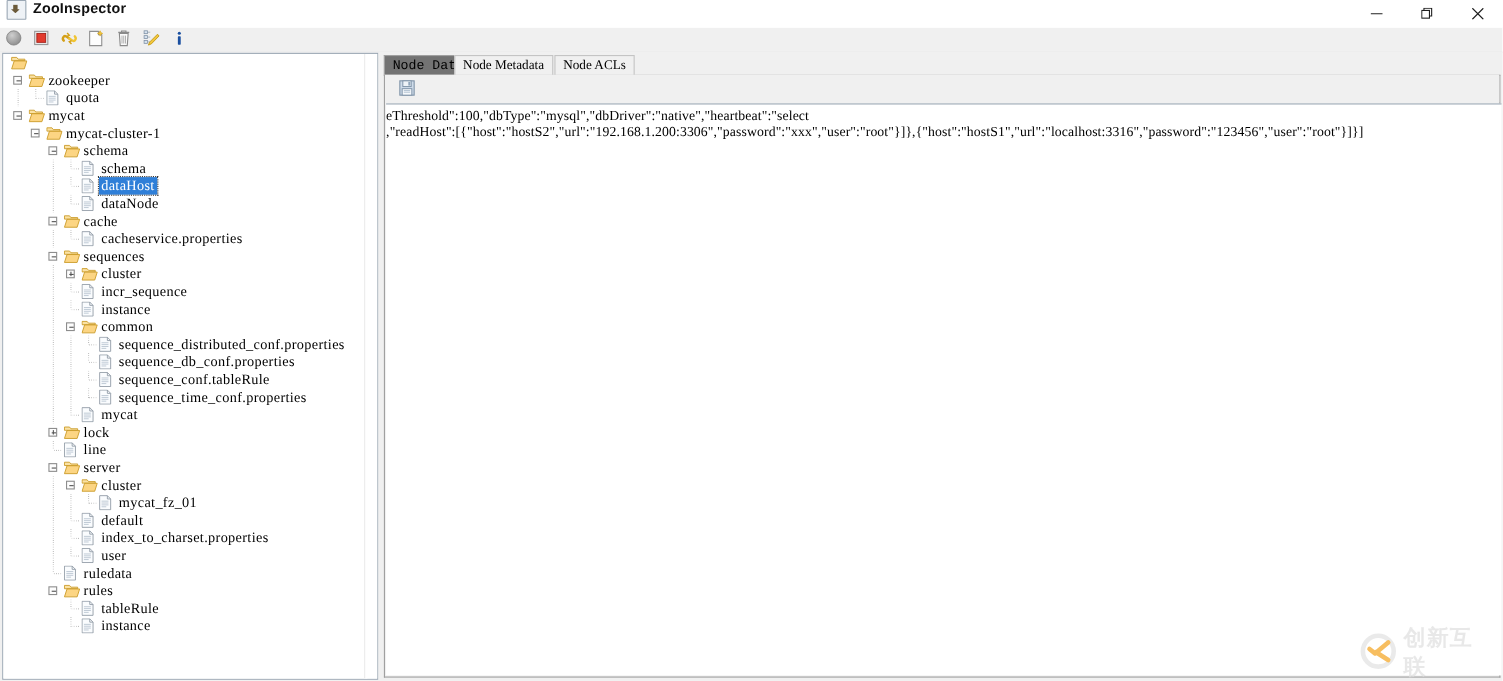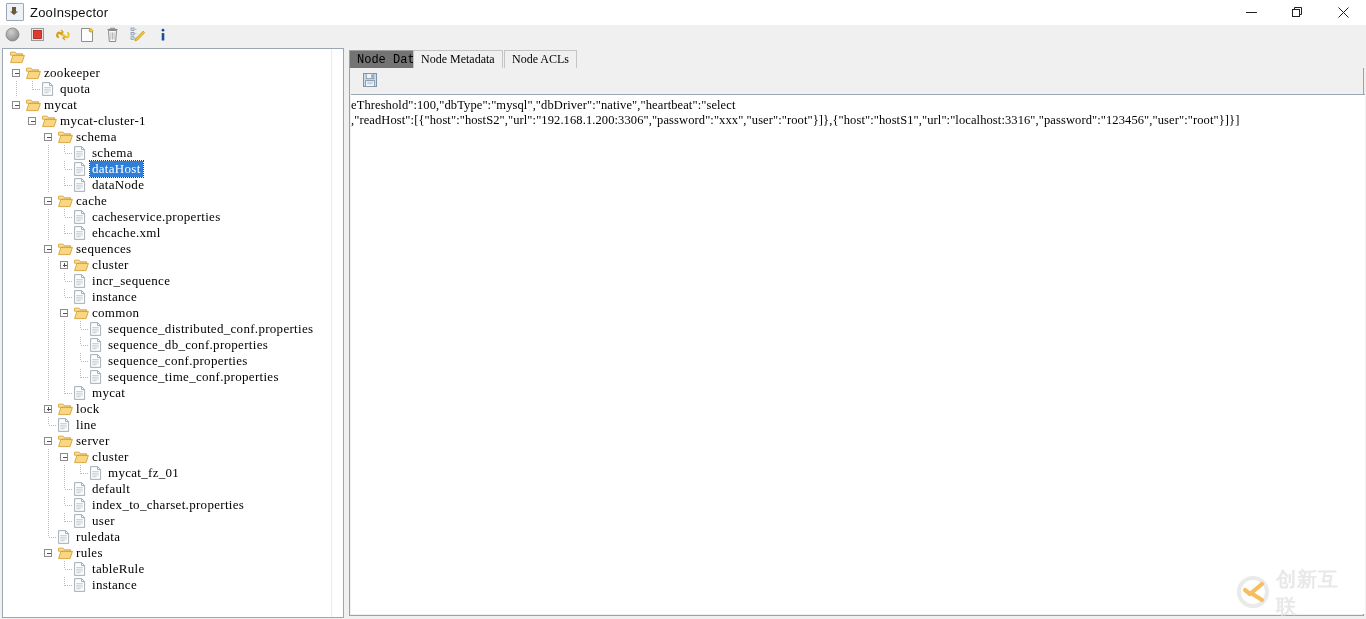--- a/index.html
+++ b/index.html
@@ -7,23 +7,24 @@
     width:1366px;height:619px;overflow:hidden;
     background:#ffffff;
     font-family:"Liberation Sans", sans-serif;
     font-size:12px;
     -webkit-font-smoothing:none;
   }
   
   #titlebar{
     height:24px;width:100%;
     background:#ffffff;
-    display:flex;align-items:center;
+    display:flex;
     position:relative;
     border-bottom:1px solid #ffffff;
+    font-weight:bold;
   }
   #title-icon{
     width:16px;height:16px;margin-left:6px;margin-right:6px;
     border:1px solid #9aa7b4;background:#eef2f6;border-radius:1px;
     position:relative;flex:none;
   }
   #title-icon:after{
     content:"";position:absolute;left:3px;top:3px;width:8px;height:8px;
     background:#6b5a3a;
     clip-path:polygon(25% 0,75% 0,75% 55%,100% 55%,50% 100%,0 55%,25% 55%);
@@ -316,25 +317,20 @@
             </svg></span><span class="lbl">dataNode</span></div>
         <div class="row"><span class="ind" style="width:6px"></span><span class="ind" style="width:16px"></span><span class="ind" style="width:16px"></span><span class="toggle has"></span><span class="ic"><svg width="15" height="14" viewBox="0 0 15 14">
               <path d="M0.6 2.2 H5.2 L6.5 3.8 H12.6 V5.2 H0.6 Z" fill="#fbe2a4" stroke="#c99a26" stroke-width="0.8"></path>
               <path d="M0.6 12.6 L2.9 5.4 H14.4 L12.1 12.6 Z" fill="#fcd583" stroke="#c99a26" stroke-width="0.8"></path>
             </svg></span><span class="lbl">cache</span></div>
         <div class="row"><span class="ind" style="width:6px"></span><span class="ind" style="width:16px"></span><span class="ind" style="width:16px"></span><span class="vline"></span><span class="dots"></span><span class="ic"><svg width="12" height="14" viewBox="0 0 12 14">
               <path d="M0.6 0.6 H7.6 L10.6 3.6 V13.4 H0.6 Z" fill="#fafcfe" stroke="#8f9aa5" stroke-width="0.8"></path>
               <path d="M7.6 0.6 V3.6 H10.6" fill="none" stroke="#8f9aa5" stroke-width="0.8"></path>
               <path d="M2.3 5.6 H8.6 M2.3 7.3 H8.6 M2.3 9.0 H8.6 M2.3 10.7 H6.6" stroke="#b8c4d0" stroke-width="0.8"></path>
             </svg></span><span class="lbl">cacheservice.properties</span></div>
-        <div class="row"><span class="ind" style="width:6px"></span><span class="ind" style="width:16px"></span><span class="ind" style="width:16px"></span><span class="vline"></span><span class="dots last"></span><span class="ic"><svg width="12" height="14" viewBox="0 0 12 14">
-              <path d="M0.6 0.6 H7.6 L10.6 3.6 V13.4 H0.6 Z" fill="#fafcfe" stroke="#8f9aa5" stroke-width="0.8"></path>
-              <path d="M7.6 0.6 V3.6 H10.6" fill="none" stroke="#8f9aa5" stroke-width="0.8"></path>
-              <path d="M2.3 5.6 H8.6 M2.3 7.3 H8.6 M2.3 9.0 H8.6 M2.3 10.7 H6.6" stroke="#b8c4d0" stroke-width="0.8"></path>
-            </svg></span><span class="lbl">ehcache.xml</span></div>
         <div class="row"><span class="ind" style="width:6px"></span><span class="ind" style="width:16px"></span><span class="ind" style="width:16px"></span><span class="toggle has"></span><span class="ic"><svg width="15" height="14" viewBox="0 0 15 14">
               <path d="M0.6 2.2 H5.2 L6.5 3.8 H12.6 V5.2 H0.6 Z" fill="#fbe2a4" stroke="#c99a26" stroke-width="0.8"></path>
               <path d="M0.6 12.6 L2.9 5.4 H14.4 L12.1 12.6 Z" fill="#fcd583" stroke="#c99a26" stroke-width="0.8"></path>
             </svg></span><span class="lbl">sequences</span></div>
         <div class="row"><span class="ind" style="width:6px"></span><span class="ind" style="width:16px"></span><span class="ind" style="width:16px"></span><span class="vline"></span><span class="toggle has plus"><i class="vplus"></i></span><span class="ic"><svg width="15" height="14" viewBox="0 0 15 14">
               <path d="M0.6 2.2 H5.2 L6.5 3.8 H12.6 V5.2 H0.6 Z" fill="#fbe2a4" stroke="#c99a26" stroke-width="0.8"></path>
               <path d="M0.6 12.6 L2.9 5.4 H14.4 L12.1 12.6 Z" fill="#fcd583" stroke="#c99a26" stroke-width="0.8"></path>
             </svg></span><span class="lbl">cluster</span></div>
         <div class="row"><span class="ind" style="width:6px"></span><span class="ind" style="width:16px"></span><span class="ind" style="width:16px"></span><span class="vline"></span><span class="dots"></span><span class="ic"><svg width="12" height="14" viewBox="0 0 12 14">
               <path d="M0.6 0.6 H7.6 L10.6 3.6 V13.4 H0.6 Z" fill="#fafcfe" stroke="#8f9aa5" stroke-width="0.8"></path>
@@ -357,21 +353,21 @@
             </svg></span><span class="lbl">sequence_distributed_conf.properties</span></div>
         <div class="row"><span class="ind" style="width:6px"></span><span class="ind" style="width:16px"></span><span class="ind" style="width:16px"></span><span class="vline"></span><span class="vline"></span><span class="dots"></span><span class="ic"><svg width="12" height="14" viewBox="0 0 12 14">
               <path d="M0.6 0.6 H7.6 L10.6 3.6 V13.4 H0.6 Z" fill="#fafcfe" stroke="#8f9aa5" stroke-width="0.8"></path>
               <path d="M7.6 0.6 V3.6 H10.6" fill="none" stroke="#8f9aa5" stroke-width="0.8"></path>
               <path d="M2.3 5.6 H8.6 M2.3 7.3 H8.6 M2.3 9.0 H8.6 M2.3 10.7 H6.6" stroke="#b8c4d0" stroke-width="0.8"></path>
             </svg></span><span class="lbl">sequence_db_conf.properties</span></div>
         <div class="row"><span class="ind" style="width:6px"></span><span class="ind" style="width:16px"></span><span class="ind" style="width:16px"></span><span class="vline"></span><span class="vline"></span><span class="dots"></span><span class="ic"><svg width="12" height="14" viewBox="0 0 12 14">
               <path d="M0.6 0.6 H7.6 L10.6 3.6 V13.4 H0.6 Z" fill="#fafcfe" stroke="#8f9aa5" stroke-width="0.8"></path>
               <path d="M7.6 0.6 V3.6 H10.6" fill="none" stroke="#8f9aa5" stroke-width="0.8"></path>
               <path d="M2.3 5.6 H8.6 M2.3 7.3 H8.6 M2.3 9.0 H8.6 M2.3 10.7 H6.6" stroke="#b8c4d0" stroke-width="0.8"></path>
-            </svg></span><span class="lbl">sequence_conf.properties</span></div>
+            </svg></span><span class="lbl">sequence_conf.tableRule</span></div>
         <div class="row"><span class="ind" style="width:6px"></span><span class="ind" style="width:16px"></span><span class="ind" style="width:16px"></span><span class="vline"></span><span class="vline"></span><span class="dots last"></span><span class="ic"><svg width="12" height="14" viewBox="0 0 12 14">
               <path d="M0.6 0.6 H7.6 L10.6 3.6 V13.4 H0.6 Z" fill="#fafcfe" stroke="#8f9aa5" stroke-width="0.8"></path>
               <path d="M7.6 0.6 V3.6 H10.6" fill="none" stroke="#8f9aa5" stroke-width="0.8"></path>
               <path d="M2.3 5.6 H8.6 M2.3 7.3 H8.6 M2.3 9.0 H8.6 M2.3 10.7 H6.6" stroke="#b8c4d0" stroke-width="0.8"></path>
             </svg></span><span class="lbl">sequence_time_conf.properties</span></div>
         <div class="row"><span class="ind" style="width:6px"></span><span class="ind" style="width:16px"></span><span class="ind" style="width:16px"></span><span class="vline"></span><span class="dots last"></span><span class="ic"><svg width="12" height="14" viewBox="0 0 12 14">
               <path d="M0.6 0.6 H7.6 L10.6 3.6 V13.4 H0.6 Z" fill="#fafcfe" stroke="#8f9aa5" stroke-width="0.8"></path>
               <path d="M7.6 0.6 V3.6 H10.6" fill="none" stroke="#8f9aa5" stroke-width="0.8"></path>
               <path d="M2.3 5.6 H8.6 M2.3 7.3 H8.6 M2.3 9.0 H8.6 M2.3 10.7 H6.6" stroke="#b8c4d0" stroke-width="0.8"></path>
             </svg></span><span class="lbl">mycat</span></div>

